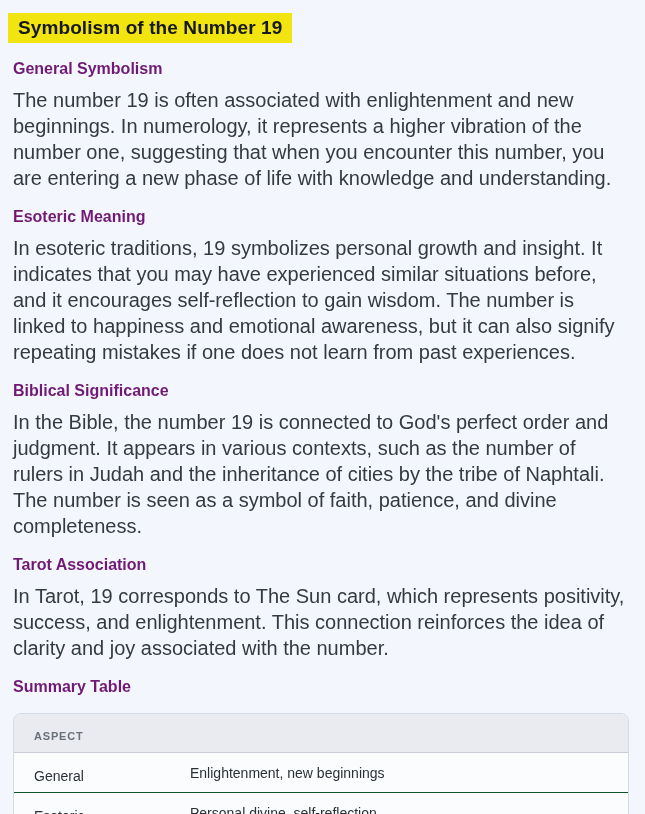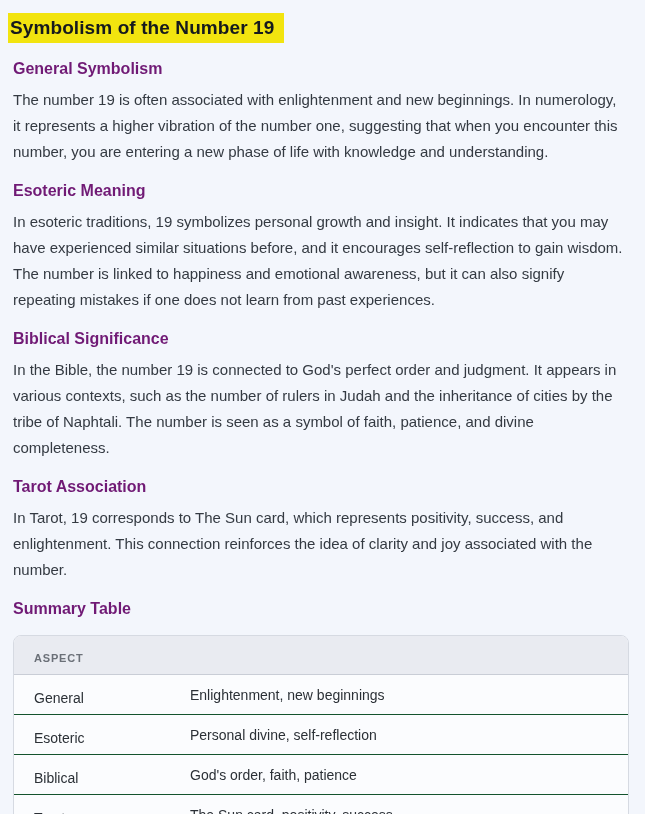--- a/index.html
+++ b/index.html
@@ -12,36 +12,36 @@
     overflow: hidden;
     box-sizing: border-box;
   }
   .page {
     padding: 7px 14px 0 13px;
     box-sizing: border-box;
   }
   .title-highlight {
     display: inline-block;
     margin-left: -5px;
-    padding: 5px 10px 6px 2px;
+    padding: 5px 10px 6px 10px;
     background: #f2e40f;
     font-size: 19px;
     font-weight: bold;
     color: #15191e;
     letter-spacing: 0.1px;
   }
   .section-heading {
     margin: 17px 0 9px 0;
     font-size: 16px;
     font-weight: bold;
     color: #701a75;
   }
   .section-body {
     margin: 0 0 6px 0;
-    font-size: 15px;
+    font-size: 20px;
     line-height: 26px;
     color: #343a42;
     max-width: 614px;
   }
   .summary-table {
     margin-top: 17px;
     width: 614px;
     border: 1px solid #d6dae2;
     border-radius: 8px;
     overflow: hidden;

